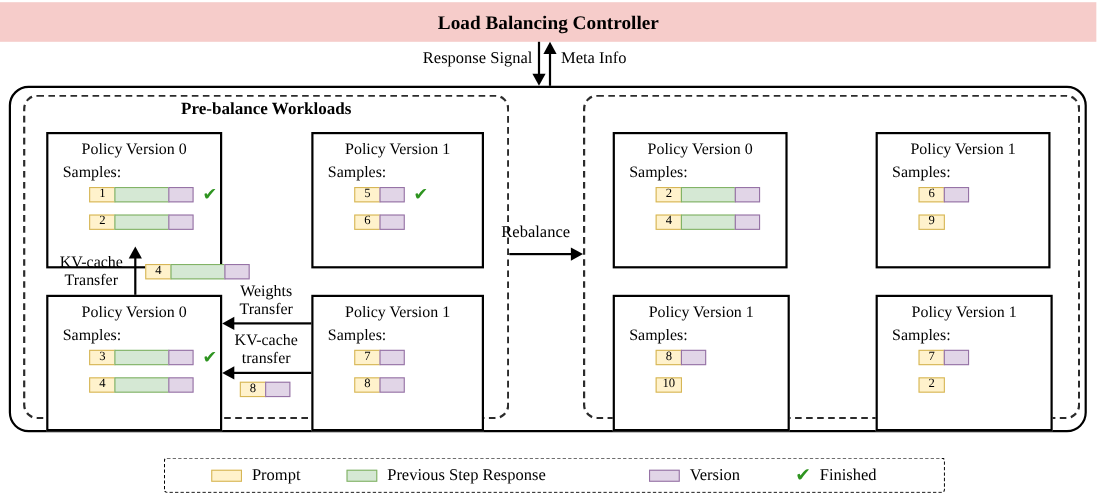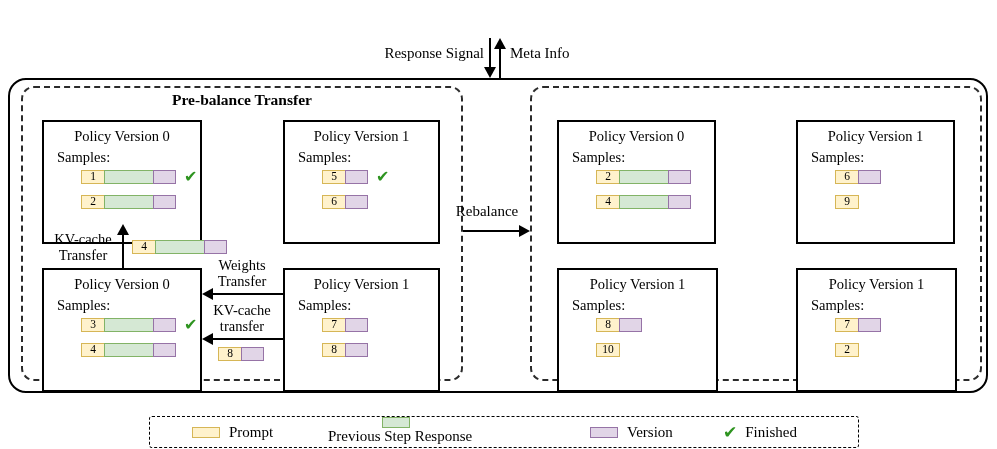--- a/index.html
+++ b/index.html
@@ -83,32 +83,35 @@
   }
   .swatch{width:28px;height:11px;border:1px solid #000;box-sizing:border-box;margin-right:9px;}
   .legend-label{font-size:15px;}
   .legend-check{margin-right:8px;font-size:17px;}
 </style>
 </head>
 <body>
 
 <div id="figure">
 
+  <div class="banner">
+    <span class="banner-title">Load Balancing Controller</span>
+  </div>
 
   <div class="vline" style="left:489px;top:38px;height:31px;"></div>
   <div class="head head-down" style="left:484px;top:67px;"></div>
   <div class="head head-up" style="left:494px;top:38px;"></div>
   <div class="vline" style="left:499px;top:47px;height:31px;"></div>
   <div class="link-label" style="left:380px;width:104px;text-align:right;">Response Signal</div>
   <div class="link-label" style="left:510px;">Meta Info</div>
 
   <div class="outer-box"></div>
   <div class="dashed-box dashed-pre"></div>
   <div class="dashed-box dashed-post"></div>
-  <div class="section-title pre">Pre-balance Transfer</div>
+  <div class="section-title pre">Pre-balance Workloads</div>
 
   <div class="policy-box" style="left:42px;top:120px;width:160px;">
     <div class="pb-title">Policy Version 0</div>
     <div class="pb-samples">Samples:</div>
     <div class="pb-bars">
         <div class="bar-row">
           <span class="seg seg-prompt" style="width: 24px;">1</span>
           <span class="seg seg-prev_response" style="width: 50px;"></span>
           <span class="seg seg-response" style="width: 23px;"></span>
           <span class="check">✔</span>
@@ -259,21 +262,21 @@
 
   <div class="xfer-label" style="left:443px;top:203px;width:88px;font-size:15px;">Rebalance</div>
   <div class="hline" style="left:463px;top:230px;width:57px;"></div>
   <div class="head head-right" style="left:519px;top:225px;"></div>
 
   <div class="legend-box">
     <div class="legend-item" style="left:42px;">
       <span class="swatch" style="background: rgb(255, 242, 204); border-color: rgb(214, 182, 86);"></span>
       <span class="legend-label">Prompt</span>
     </div>
-    <div class="legend-item" style="left:178px;flex-direction:column;">
+    <div class="legend-item" style="left:165px;">
       <span class="swatch" style="background: rgb(213, 232, 212); border-color: rgb(130, 179, 102);"></span>
       <span class="legend-label">Previous Step Response</span>
     </div>
     <div class="legend-item" style="left:440px;">
       <span class="swatch" style="background: rgb(225, 213, 231); border-color: rgb(150, 115, 166);"></span>
       <span class="legend-label">Version</span>
     </div>
     <div class="legend-item" style="left:565px;">
       <span class="check legend-check">✔</span>
       <span class="legend-label">Finished</span>

